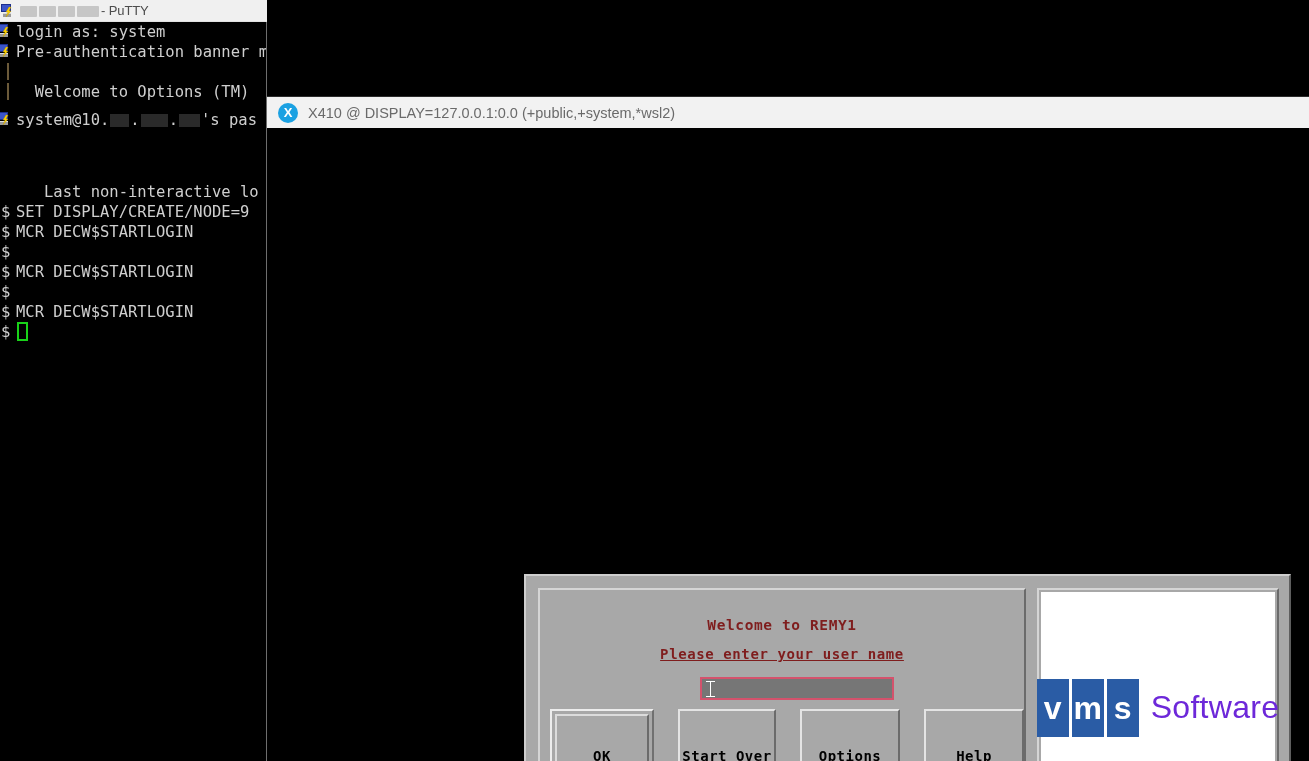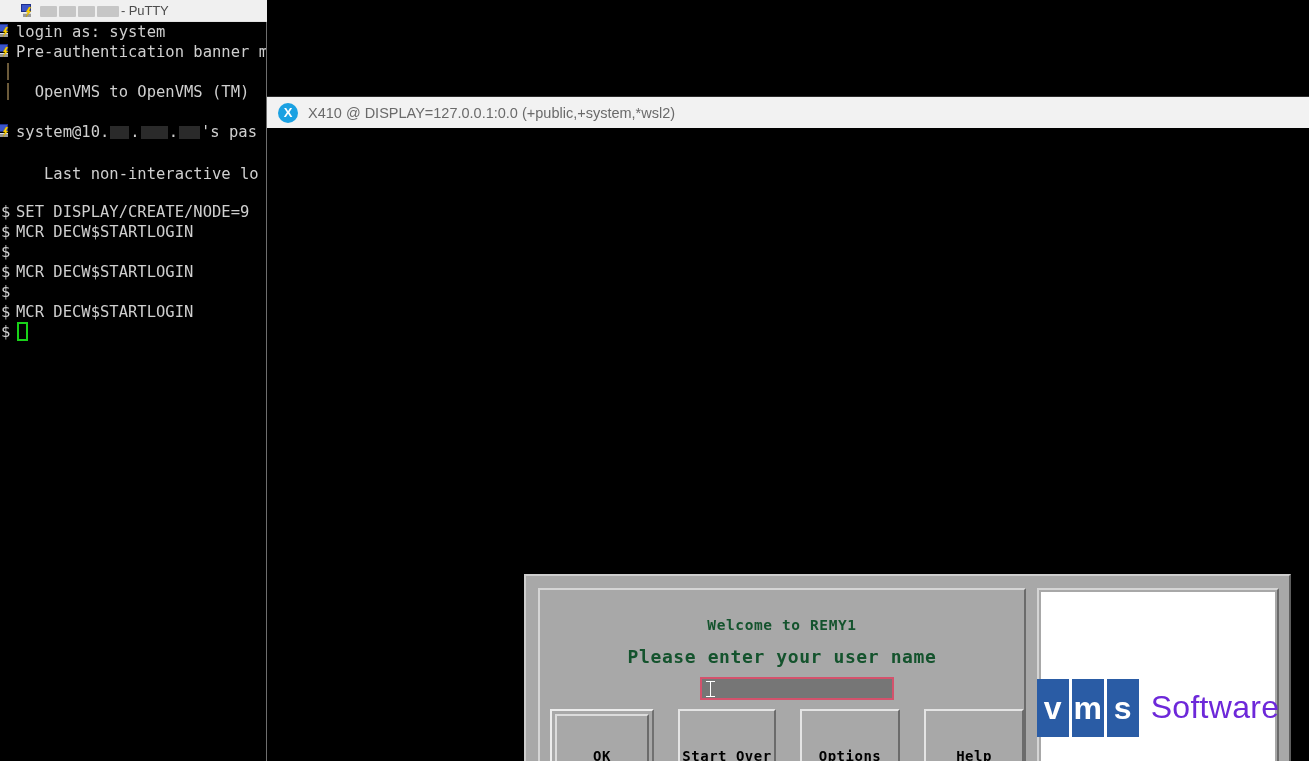--- a/index.html
+++ b/index.html
@@ -30,21 +30,21 @@
   }
   #putty-titlebar {
     position: absolute;
     left: 0; top: 0;
     width: 267px;
     height: 22px;
     background: #f0f0f0;
     border-bottom: 1px solid #e2e2e2;
     display: flex;
     align-items: center;
-    padding-left: 20px;
+    padding-left: 0;
   }
   #putty-title-text {
     font-size: 13px;
     color: #4c4c4c;
     white-space: nowrap;
     margin-left: 4px;
     letter-spacing: -0.1px;
   }
   .redacted-block {
     display: inline-block;
@@ -183,33 +183,34 @@
     background: #a8a8a8;
     border-top: 2px solid #d5d5d5;
     border-left: 2px solid #d5d5d5;
     border-right: 2px solid #6b6b6b;
     border-bottom: 2px solid #6b6b6b;
   }
 
   .motif-text {
     font-family: "DejaVu Sans Mono", "Liberation Mono", monospace;
     font-weight: bold;
-    color: #14532d;
+    color: #7f1d1d;
     text-align: center;
     letter-spacing: 0.6px;
   }
   #welcome-label {
     position: absolute;
     left: 0; top: 27px; width: 100%;
     font-size: 14.5px;
   }
   #prompt-label {
     position: absolute;
     left: 0; top: 56px; width: 100%;
-    font-size: 18px;
+    font-size: 14px;
+    text-decoration: underline;
   }
 
   #username-input {
     position: absolute;
     left: 160px; top: 87px;
     width: 194px; height: 23px;
     background: #767676;
     border: 2px solid #d4526c;
     box-sizing: border-box;
   }
@@ -356,30 +357,30 @@
               <path d="M9 4 L6 9 L8 9 L6 14 L11 8 L9 8 L11 4 Z" fill="#ffd400" stroke="#b59000" stroke-width="0.4"></path>
             </svg></span><span class="term-text">login as: system</span></div>
         <div class="term-line" style="top: 20px;"><span class="term-gutter"><svg width="16" height="16" viewBox="0 0 16 16" style="position:absolute;left:-3px;top:1px">
               <rect x="1" y="1" width="10" height="8" fill="#1c2f8c"></rect>
               <rect x="2" y="2" width="8" height="6" fill="#3b55c9"></rect>
               <rect x="3" y="10" width="8" height="4" fill="#9a9a9a"></rect>
               <rect x="3" y="10" width="8" height="1" fill="#e0e0e0"></rect>
               <path d="M9 4 L6 9 L8 9 L6 14 L11 8 L9 8 L11 4 Z" fill="#ffd400" stroke="#b59000" stroke-width="0.4"></path>
             </svg></span><span class="term-text">Pre-authentication banner message from server:</span></div>
         <div class="term-line" style="top: 40px;"><span class="term-gutter"><span class="gutter-bar"></span></span><span class="term-text"></span></div>
-        <div class="term-line" style="top: 60px;"><span class="term-gutter"><span class="gutter-bar"></span></span><span class="term-text">  OpenVMS to OpenVMS (TM)</span></div>
-        <div class="term-line" style="top: 100px; text-align: center;"><span class="term-gutter"><svg width="16" height="16" viewBox="0 0 16 16" style="position:absolute;left:-3px;top:1px">
+        <div class="term-line" style="top: 60px;"><span class="term-gutter"><span class="gutter-bar"></span></span><span class="term-text">  Welcome to Options (TM)</span></div>
+        <div class="term-line" style="top: 88px; text-align: center;"><span class="term-gutter"><svg width="16" height="16" viewBox="0 0 16 16" style="position:absolute;left:-3px;top:1px">
               <rect x="1" y="1" width="10" height="8" fill="#1c2f8c"></rect>
               <rect x="2" y="2" width="8" height="6" fill="#3b55c9"></rect>
               <rect x="3" y="10" width="8" height="4" fill="#9a9a9a"></rect>
               <rect x="3" y="10" width="8" height="1" fill="#e0e0e0"></rect>
               <path d="M9 4 L6 9 L8 9 L6 14 L11 8 L9 8 L11 4 Z" fill="#ffd400" stroke="#b59000" stroke-width="0.4"></path>
             </svg></span><span class="term-text">system@10.<span class="term-redact" style="width: 19px;"></span>.<span class="term-redact" style="width: 27px;"></span>.<span class="term-redact" style="width: 21px;"></span>'s pas</span></div>
         <div class="term-line" style="top: 120px;"><span class="term-gutter"></span><span class="term-text"></span></div>
-        <div class="term-line" style="top: 142px; text-align: center;"><span class="term-gutter"></span><span class="term-text">   Last non-interactive lo</span></div>
+        <div class="term-line" style="top: 160px; text-align: center;"><span class="term-gutter"></span><span class="term-text">   Last non-interactive lo</span></div>
         <div class="term-line" style="top: 180px;"><span class="term-gutter"><span class="gutter-dollar">$</span></span><span class="term-text">SET DISPLAY/CREATE/NODE=9</span></div>
         <div class="term-line" style="top: 200px;"><span class="term-gutter"><span class="gutter-dollar">$</span></span><span class="term-text">MCR DECW$STARTLOGIN</span></div>
         <div class="term-line" style="top: 220px;"><span class="term-gutter"><span class="gutter-dollar">$</span></span><span class="term-text"></span></div>
         <div class="term-line" style="top: 240px;"><span class="term-gutter"><span class="gutter-dollar">$</span></span><span class="term-text">MCR DECW$STARTLOGIN</span></div>
         <div class="term-line" style="top: 260px;"><span class="term-gutter"><span class="gutter-dollar">$</span></span><span class="term-text"></span></div>
         <div class="term-line" style="top: 280px;"><span class="term-gutter"><span class="gutter-dollar">$</span></span><span class="term-text">MCR DECW$STARTLOGIN</span></div>
         <span id="term-cursor" style="left: 17px; top: 300px;"></span>
         <div class="term-line" style="top: 300px;"><span class="term-gutter"><span class="gutter-dollar">$</span></span><span class="term-text"></span></div>
       </div>
   </div>

